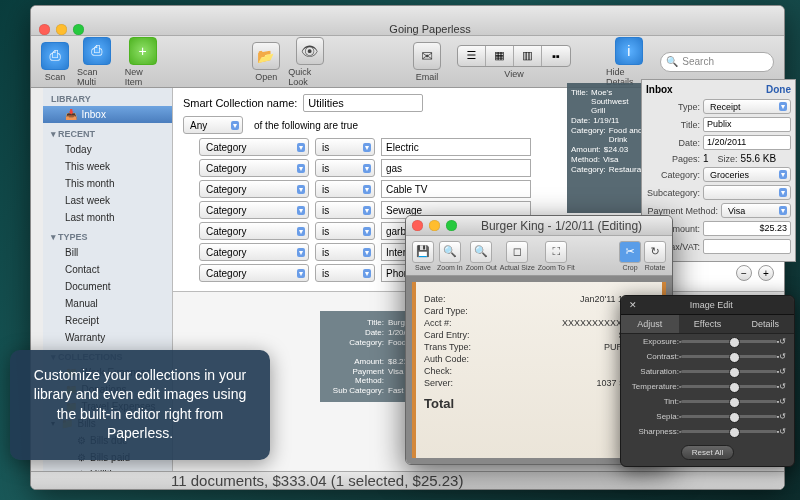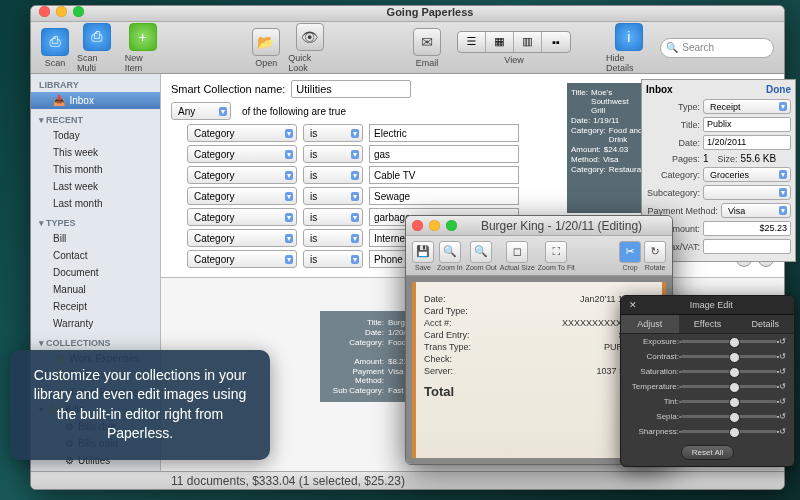--- a/index.html
+++ b/index.html
@@ -1,35 +1,35 @@
 <!DOCTYPE html>
 <html><head>
 <meta charset="utf-8">
 <style>
 * { margin: 0; padding: 0; box-sizing: border-box; font-family: "Lucida Grande", "Helvetica Neue", sans-serif; }
 body { width: 800px; height: 500px; background: linear-gradient(135deg, #0a3d3d 0%, #1a5959 40%, #0d2e2e 100%); overflow: hidden; position: relative; }
 .main-window { position: absolute; top: 5px; left: 30px; width: 755px; height: 485px; background: #ededed; border: 1px solid #888; border-radius: 6px; box-shadow: 0 8px 30px rgba(0,0,0,0.5); overflow: hidden; }
-.titlebar { height: 16px; background: linear-gradient(#e8e8e8, #cccccc); border-bottom: 1px solid #aaa; display: flex; align-items: flex-start; padding: 0 8px; font-size: 11px; color: #333; font-weight: bold; }
+.titlebar { height: 30px; background: linear-gradient(#e8e8e8, #cccccc); border-bottom: 1px solid #aaa; display: flex; align-items: flex-end; padding: 0 8px; font-size: 11px; color: #333; }
 .traffic-lights { display: flex; gap: 6px; }
 .traffic-lights span { width: 11px; height: 11px; border-radius: 50%; display: block; box-shadow: inset 0 0 1px rgba(0,0,0,0.4); }
 .tl-red { background: #ff5f56; } .tl-yellow { background: #ffbd2e; } .tl-green { background: #27c93f; }
 .titlebar .title { flex: 1; text-align: center; }
 .toolbar { height: 52px; background: linear-gradient(#e2e2e2, #c8c8c8); border-bottom: 1px solid #999; display: flex; align-items: center; padding: 0 10px; gap: 8px; }
 .tool-btn { display: flex; flex-direction: column; align-items: center; font-size: 9px; color: #444; cursor: pointer; }
 .tool-icon { width: 28px; height: 28px; border-radius: 4px; display: flex; align-items: center; justify-content: center; font-size: 14px; margin-bottom: 2px; }
 .tool-icon.blue { background: radial-gradient(#5ab0ff, #2a7dd1); color: #fff; border: 1px solid #2a7dd1; }
 .tool-icon.green { background: radial-gradient(#8fe068, #4eb321); color: #fff; border: 1px solid #4eb321; }
 .tool-icon.gray { background: linear-gradient(#f5f5f5, #ccc); border: 1px solid #999; }
 .toolbar .spacer { flex: 1; }
 .view-group { display: flex; background: linear-gradient(#fafafa,#d5d5d5); border: 1px solid #999; border-radius: 4px; height: 22px; }
 .view-group span { width: 28px; display: flex; align-items: center; justify-content: center; font-size: 11px; border-right: 1px solid #aaa; }
 .view-group span:last-child { border-right: none; }
 .search-box { display: flex; align-items: center; background: #fff; border: 1px solid #aaa; border-radius: 10px; height: 20px; padding: 0 6px; width: 120px; font-size: 10px; color: #888; }
 .content { display: flex; height: calc(100% - 74px); }
-.sidebar { width: 130px; background: #e3e8ee; border-right: 1px solid #bbb; overflow-y: auto; font-size: 10px; }
+.sidebar { width: 130px; background: #e3e8ee; border-right: 1px solid #bbb; overflow-y: auto; font-size: 10px; margin-left: 12px; }
 .sidebar .section { color: #6e7a88; font-weight: bold; padding: 6px 8px 2px; font-size: 9px; }
 .sidebar .item { padding: 3px 8px 3px 18px; color: #2a2a2a; cursor: pointer; display: flex; align-items: center; gap: 4px; }
 .sidebar .item.selected { background: linear-gradient(#6ea4e0, #4a7dbd); color: #fff; }
 .sidebar .item::before { content: ""; }
 .sidebar .item.disclose::before { content: "▸"; font-size: 8px; margin-left: -10px; margin-right: 2px; }
 .sidebar .item.disclose.open::before { content: "▾"; }
 .sidebar .sub { padding-left: 30px; }
 .main-area { flex: 1; background: #f5f5f5; position: relative; overflow: hidden; }
 .smart-collection { position: absolute; top: 0; left: 0; right: 0; background: #fff; border-bottom: 1px solid #bbb; padding: 6px 10px; font-size: 11px; }
 .sc-header { display: flex; align-items: center; gap: 6px; margin-bottom: 4px; }
@@ -39,21 +39,21 @@
 .dropdown { background: linear-gradient(#fff, #e8e8e8); border: 1px solid #aaa; border-radius: 3px; padding: 1px 14px 1px 6px; font-size: 10px; height: 18px; position: relative; display: flex; align-items: center; min-width: 60px; }
 .dropdown::after { content: "▾"; position: absolute; right: 3px; color: #555; font-size: 8px; background: #6a9de8; color: #fff; padding: 0 2px; border-radius: 2px; }
 .rule-value { border: 1px solid #aaa; padding: 2px 4px; font-size: 10px; width: 150px; height: 18px; }
 .pm-btn { width: 16px; height: 16px; border: 1px solid #999; border-radius: 50%; background: linear-gradient(#fff,#ddd); font-size: 10px; display: flex; align-items: center; justify-content: center; cursor: pointer; }
 .inspector { position: absolute; top: 79px; right: 4px; width: 155px; background: #e8e8e8; border: 1px solid #999; font-size: 10px; padding: 4px; z-index: 5; }
 .inspector .ins-header { display: flex; justify-content: space-between; margin-bottom: 4px; font-weight: bold; }
 .inspector .ins-row { display: flex; align-items: center; margin: 3px 0; gap: 3px; }
 .inspector .ins-row label { width: 54px; text-align: right; color: #444; font-size: 9px; }
 .inspector .ins-row .field { flex: 1; background: #fff; border: 1px solid #aaa; border-radius: 2px; padding: 1px 3px; font-size: 9px; height: 15px; }
 .inspector .ins-row .dropdown { flex: 1; min-width: 0; height: 15px; font-size: 9px; }
-.status-bar { position: absolute; bottom: 0; left: 0; right: 0; height: 18px; background: linear-gradient(#e8e8e8,#ccc); border-top: 1px solid #aaa; font-size: 12px; color: #444; display: flex; align-items: center; padding: 0 140px; }
+.status-bar { position: absolute; bottom: 0; left: 0; right: 0; height: 18px; background: linear-gradient(#e8e8e8,#ccc); border-top: 1px solid #aaa; font-size: 15px; color: #444; display: flex; align-items: center; padding: 0 140px; }
 .callout { position: absolute; left: 10px; bottom: 40px; width: 260px; background: rgba(35,60,85,0.92); color: #fff; padding: 16px; border-radius: 10px; font-size: 14px; text-align: center; line-height: 1.4; box-shadow: 0 4px 20px rgba(0,0,0,0.4); font-family: Georgia, serif; }
 .editor-window { position: absolute; top: 215px; left: 405px; width: 268px; height: 250px; background: #e8e8e8; border: 1px solid #666; border-radius: 6px; box-shadow: 0 8px 30px rgba(0,0,0,0.6); z-index: 10; overflow: hidden; }
 .editor-window .ed-titlebar { height: 20px; background: linear-gradient(#ececec,#c9c9c9); border-bottom: 1px solid #aaa; display: flex; align-items: center; padding: 0 6px; font-size: 12px; color: #444; }
 .editor-window .ed-titlebar .title { flex: 1; text-align: center; }
 .ed-toolbar { height: 40px; background: linear-gradient(#e2e2e2,#c8c8c8); border-bottom: 1px solid #999; display: flex; align-items: center; padding: 0 6px; gap: 3px; }
 .ed-tool { display: flex; flex-direction: column; align-items: center; font-size: 7px; color: #444; }
 .ed-tool .ic { width: 22px; height: 22px; border: 1px solid #aaa; border-radius: 3px; background: linear-gradient(#fff,#ddd); display: flex; align-items: center; justify-content: center; font-size: 11px; margin-bottom: 1px; }
 .receipt-area { height: calc(100% - 60px); background: #888; display: flex; align-items: center; justify-content: center; padding: 6px; }
 .receipt { width: 100%; height: 100%; background: linear-gradient(#f4f0e8, #ebe5d9); font-family: "Courier New", monospace; font-size: 9px; color: #333; padding: 10px 8px; position: relative; border-left: 4px solid #d4883a; border-right: 4px solid #d4883a; }
 .receipt .r-line { display: flex; justify-content: space-between; margin: 2px 0; }
@@ -396,20 +396,24 @@
           </div>
           <div class="r-line">
             <span>Card Entry:</span>
             <span>SWIPED</span>
           </div>
           <div class="r-line">
             <span>Trans Type:</span>
             <span>PURCHASE</span>
           </div>
           <div class="r-line">
+            <span>Auth Code:</span>
+            <span>436771</span>
+          </div>
+          <div class="r-line">
             <span>Check:</span>
             <span>3074</span>
           </div>
           <div class="r-line">
             <span>Server:</span>
             <span>1037 Sharissa</span>
           </div>
         </div>
       <div class="r-line" style="margin-top:8px;font-weight:bold;font-size:13px">
           <span>Total</span>

